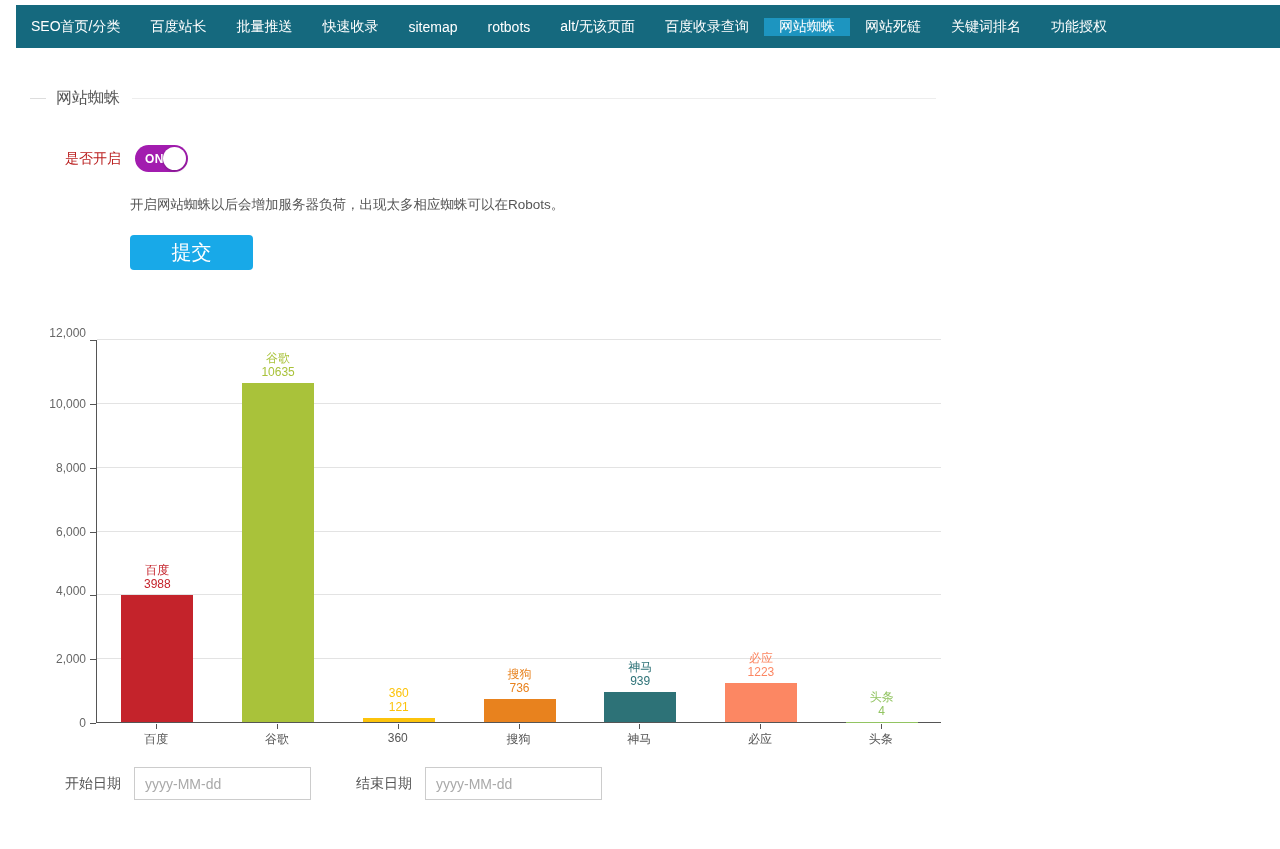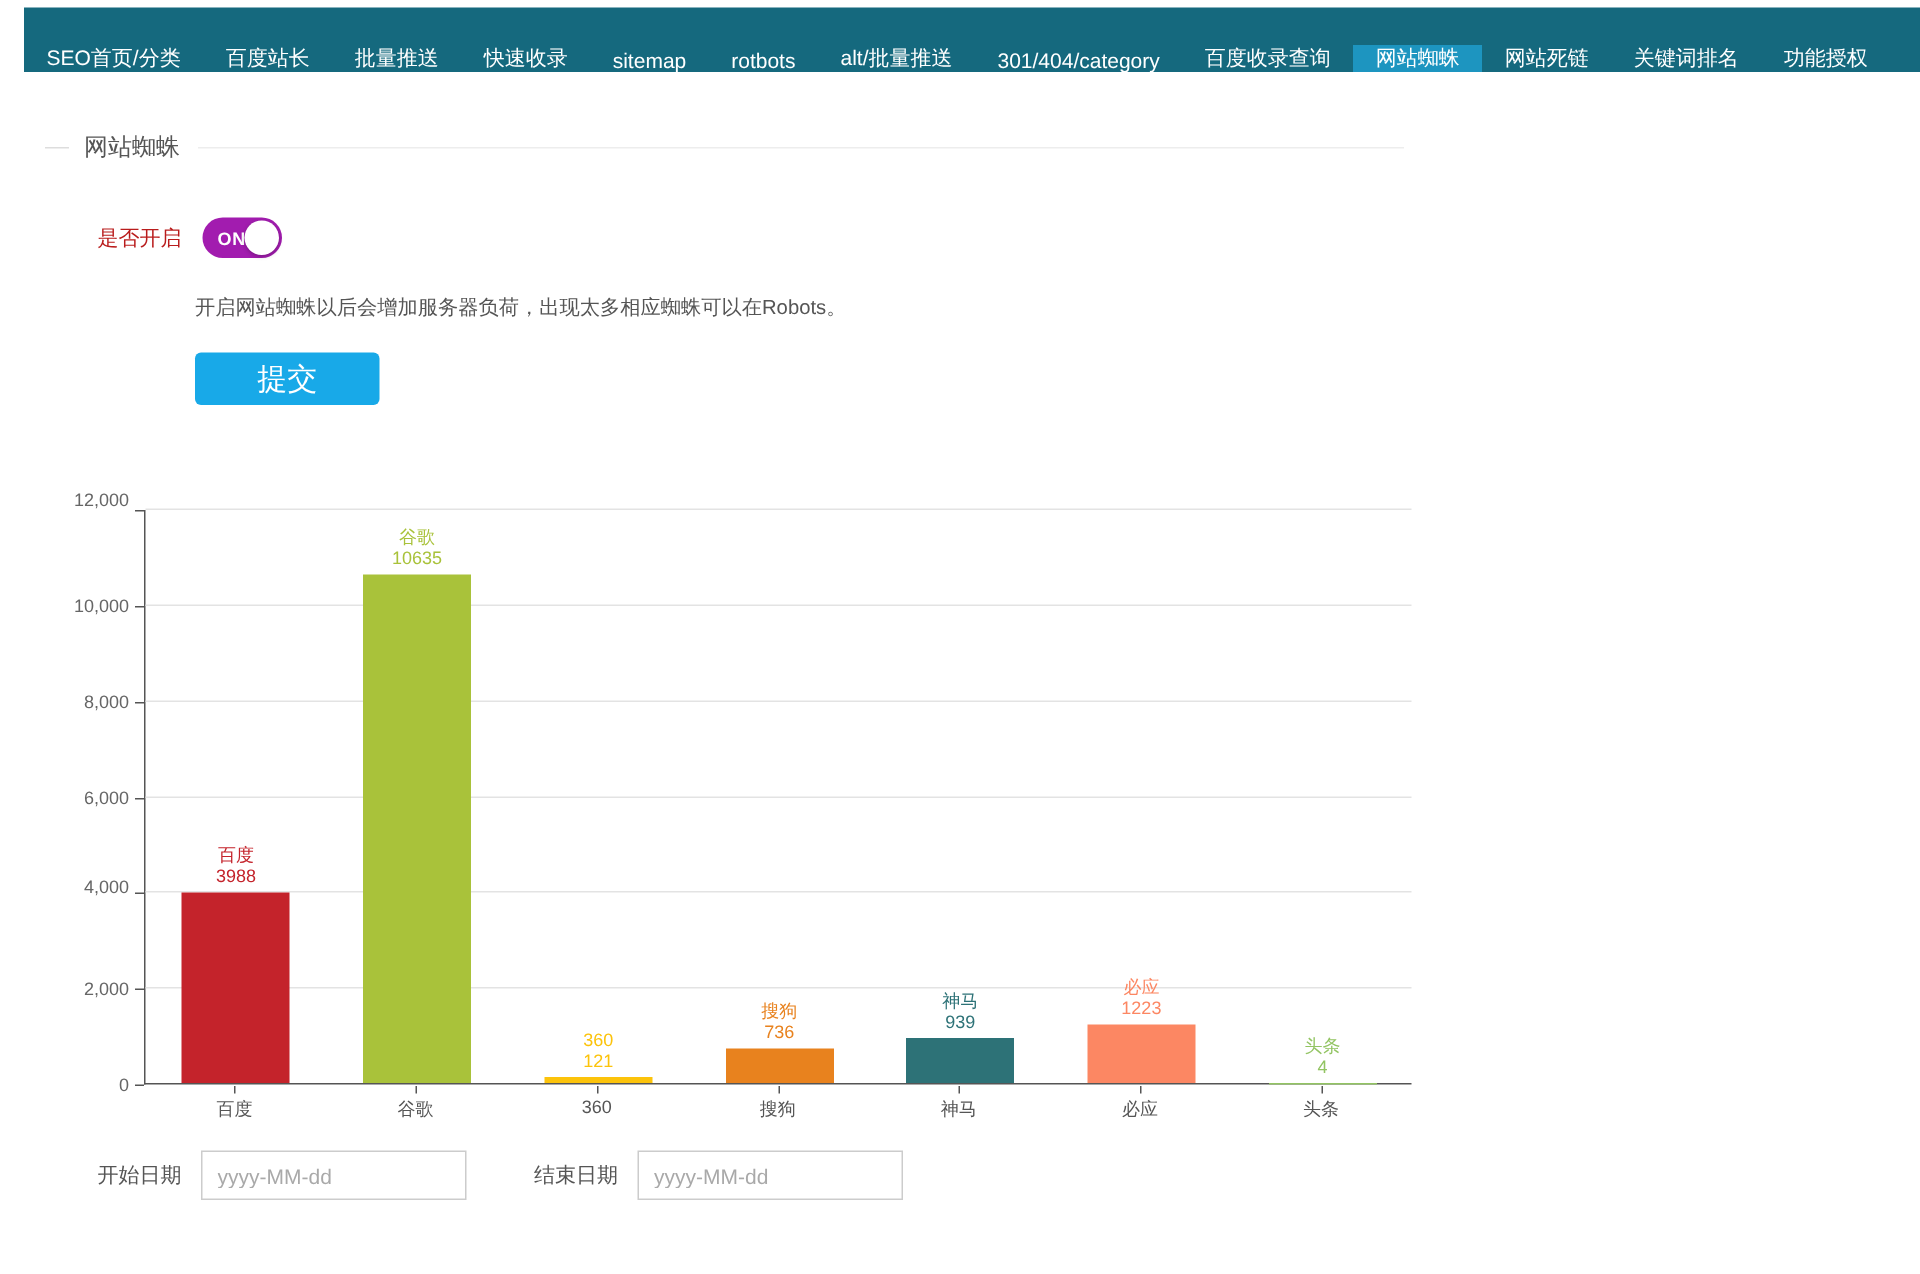--- a/index.html
+++ b/index.html
@@ -5,21 +5,21 @@
   * { box-sizing: border-box; margin: 0; padding: 0; }
   html, body { width: 1280px; height: 849px; background: #fff; overflow: hidden; }
   body { font-family: "Liberation Sans", "DejaVu Sans", sans-serif; color: #555; }
 
   
   .navbar {
     margin: 5px 0 0 16px;
     height: 43px;
     background: #15697e;
     display: flex;
-    align-items: flex-end;
+    align-items: center;
   }
   .nav-item {
     display: flex;
     align-items: center;
     padding: 0 15px;
     color: #fff;
     font-size: 14px;
     white-space: nowrap;
     cursor: pointer;
   }
@@ -99,22 +99,21 @@
 </head>
 <body>
 
 <nav class="navbar">
   <div class="nav-item">SEO首页/分类</div>
   <div class="nav-item">百度站长</div>
   <div class="nav-item">批量推送</div>
   <div class="nav-item">快速收录</div>
   <div class="nav-item">sitemap</div>
   <div class="nav-item">rotbots</div>
-  <div class="nav-item">alt/批量推送</div>
-  <div class="nav-item">301/404/category</div>
+  <div class="nav-item">alt/无该页面</div>
   <div class="nav-item">百度收录查询</div>
   <div class="nav-item active">网站蜘蛛</div>
   <div class="nav-item">网站死链</div>
   <div class="nav-item">关键词排名</div>
   <div class="nav-item">功能授权</div>
 </nav>
 
 <div class="section-header">
   <span class="dash"></span>
   <span class="section-title">网站蜘蛛</span>

